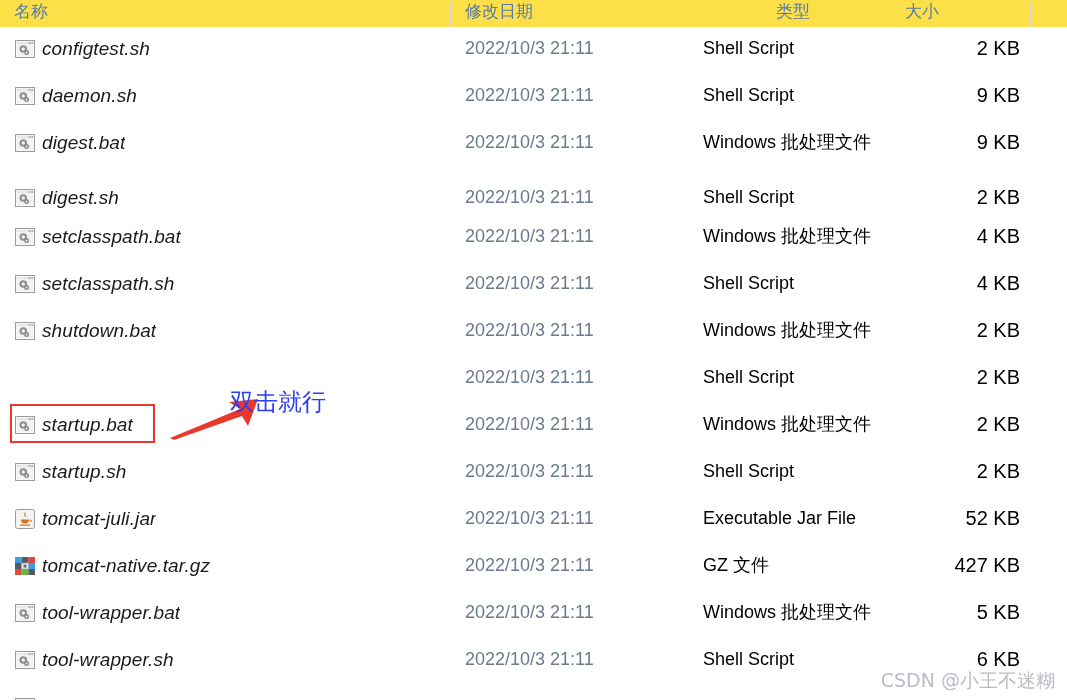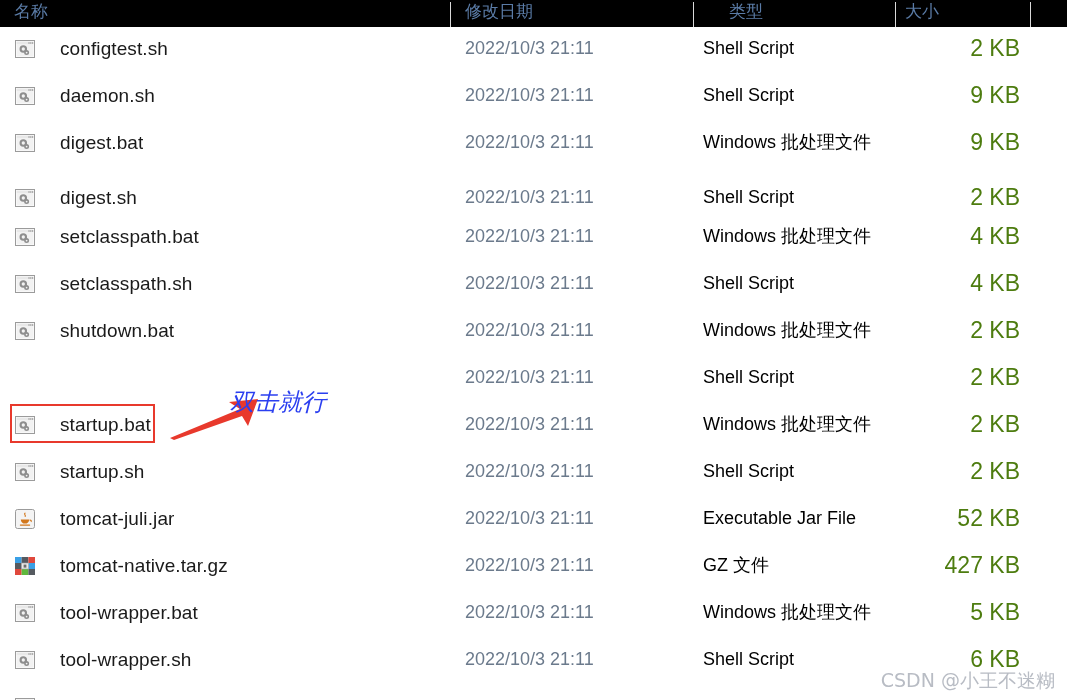--- a/index.html
+++ b/index.html
@@ -22,21 +22,21 @@
     background: #ffffff;
   }
 
   
   .col-header {
     position: absolute;
     left: 0;
     top: 0;
     width: 1067px;
     height: 27px;
-    background: #000000;
+    background: #fde047;
   }
   .col-header .hcell {
     position: absolute;
     top: 0;
     height: 27px;
     line-height: 24px;
     font-size: 17px;
     color: #5a7ba6;
     white-space: nowrap;
     overflow: hidden;
@@ -60,21 +60,22 @@
     position: absolute;
     white-space: nowrap;
     overflow: hidden;
   }
   .c-name {
     left: 14px;
     top: 0;
     height: 47px;
     display: flex;
     align-items: center;
-    gap: 24px;
+    gap: 6px;
+    font-style: italic;
   }
   .fname {
     font-size: 19px;
     color: #1a1a1a;
     letter-spacing: 0.1px;
   }
   .c-date {
     left: 465px;
     top: 0;
     height: 47px;
@@ -89,22 +90,22 @@
     line-height: 47px;
     font-size: 18px;
     color: #000000;
   }
   .c-size {
     left: 880px;
     width: 140px;
     top: 0;
     height: 47px;
     line-height: 47px;
-    font-size: 23px;
-    color: #4d7c0f;
+    font-size: 20px;
+    color: #000000;
     text-align: right;
   }
 
   
   .ficon {
     width: 22px;
     height: 20px;
     flex: 0 0 22px;
     position: relative;
   }
@@ -132,21 +133,20 @@
   }
   .anno-text {
     position: absolute;
     left: 230px;
     top: 386px;
     font-size: 24px;
     color: #2b3ff0;
     font-family: "DejaVu Sans", "Liberation Sans", sans-serif;
     white-space: nowrap;
     font-weight: 500;
-    font-style: italic;
   }
 
   .watermark {
     position: absolute;
     right: 12px;
     top: 668px;
     font-size: 19px;
     color: #b8bcc4;
     white-space: nowrap;
     font-family: "DejaVu Sans", "Liberation Sans", sans-serif;
@@ -155,21 +155,21 @@
 </head>
 <body>
 
 <div id="explorer">
 
   <div class="col-header">
     <div class="hcell" style="left:14px;  width:420px;">名称</div>
     <div class="hdiv" style="left:450px;"></div>
     <div class="hcell" style="left:465px; width:215px;">修改日期</div>
     <div class="hdiv" style="left:693px;"></div>
-    <div class="hcell" style="left:729px; width:180px;">类型</div>
+    <div class="hcell" style="left:703px; width:180px;text-align:center;">类型</div>
     <div class="hdiv" style="left:895px;"></div>
     <div class="hcell" style="left:905px; width:110px;">大小</div>
     <div class="hdiv" style="left:1030px;"></div>
   </div>
 
   <div id="rows-container">
       <div class="row" style="top: 25px;">
         <div class="cell c-name">
           <span class="ficon">
             <svg width="22" height="20" viewBox="0 0 22 20" xmlns="http://www.w3.org/2000/svg">

